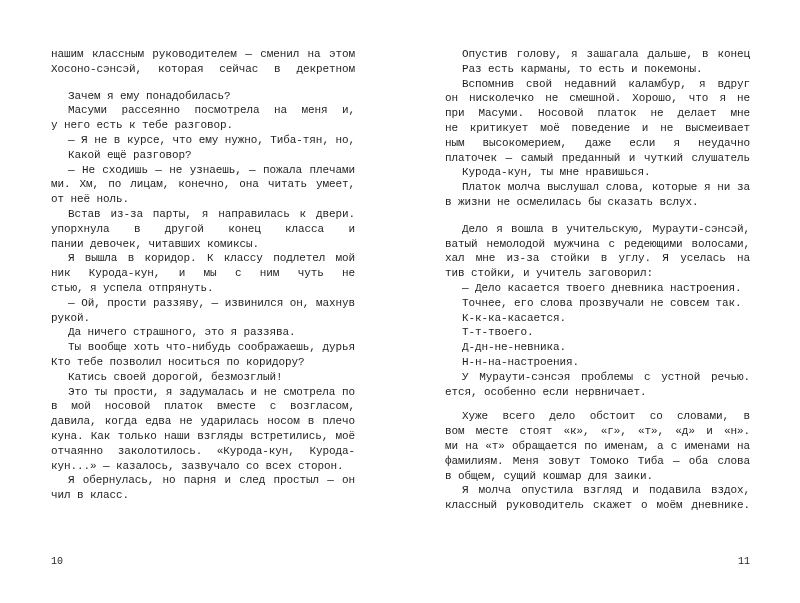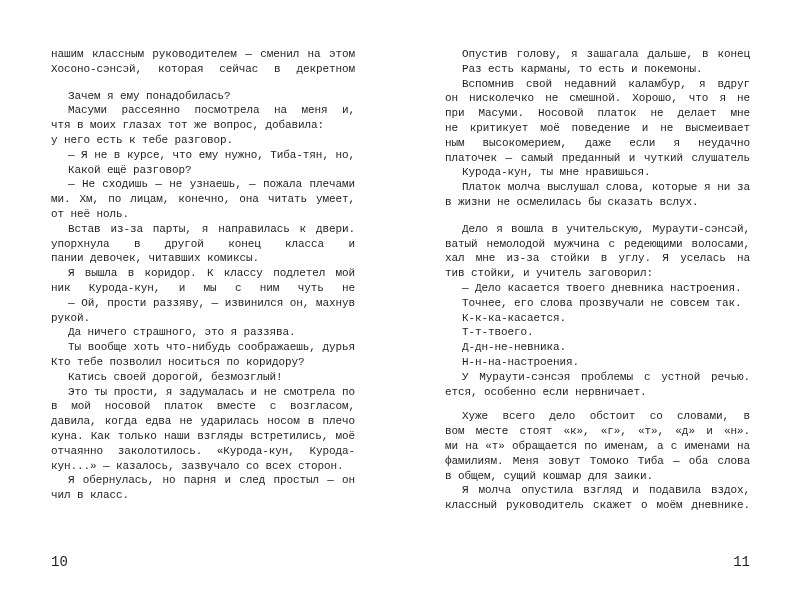--- a/index.html
+++ b/index.html
@@ -38,21 +38,21 @@
     text-align-last: justify;
     overflow: hidden;
     white-space: normal;
   }
   .line.first  { text-indent: 17px; }
   .line.no-just { text-align-last: left; }
 
   .page-number {
     position: absolute;
     top: 556px;
-    font-size: 14px;
+    font-size: 10px;
     line-height: 12px;
     color: #1e1e1e;
   }
   .page-number.left  { left: 51px;  width: 304px; text-align: left; }
   .page-number.right { left: 445px; width: 305px; text-align: right; }
 </style>
 </head>
 <body>
 
 <div class="spread">
@@ -60,21 +60,20 @@
   <div class="page-body left">
       <div class="para">
         <div class="line">нашим классным руководителем — сменил на этом посту</div>
         <div class="line no-just">Хосоно-сэнсэй, которая сейчас в декретном отпуске.</div>
       </div>
       <div class="para gap-line">
         <div class="line first no-just">Зачем я ему понадобилась?</div>
       </div>
       <div class="para">
         <div class="line first">Масуми рассеянно посмотрела на меня и, очевидно про-</div>
-        <div class="line no-just">чтя в моих глазах тот же вопрос, добавила:</div>
       </div>
       <div class="para">
         <div class="line no-just">у него есть к тебе разговор.</div>
         <div class="line first">— Я не в курсе, что ему нужно, Тиба-тян, но, кажется,</div>
       </div>
       <div class="para">
         <div class="line first no-just">Какой ещё разговор?</div>
       </div>
       <div class="para">
         <div class="line first">— Не сходишь — не узнаешь, — пожала плечами Масу-</div>
@@ -82,20 +81,21 @@
         <div class="line no-just">от неё ноль.</div>
       </div>
       <div class="para">
         <div class="line first">Встав из-за парты, я направилась к двери. Масуми</div>
         <div class="line">упорхнула в другой конец класса и присоединилась к ком-</div>
         <div class="line no-just">пании девочек, читавших комиксы.</div>
       </div>
       <div class="para">
         <div class="line first">Я вышла в коридор. К классу подлетел мой однокласс-</div>
         <div class="line">ник Курода-кун, и мы с ним чуть не столкнулись. К сча-</div>
+        <div class="line no-just">стью, я успела отпрянуть.</div>
       </div>
       <div class="para">
         <div class="line first">— Ой, прости раззяву, — извинился он, махнув на бегу</div>
         <div class="line no-just">рукой.</div>
       </div>
       <div class="para">
         <div class="line first no-just">Да ничего страшного, это я раззява.</div>
       </div>
       <div class="para">
         <div class="line first">Ты вообще хоть что-нибудь соображаешь, дурья башка?</div>

